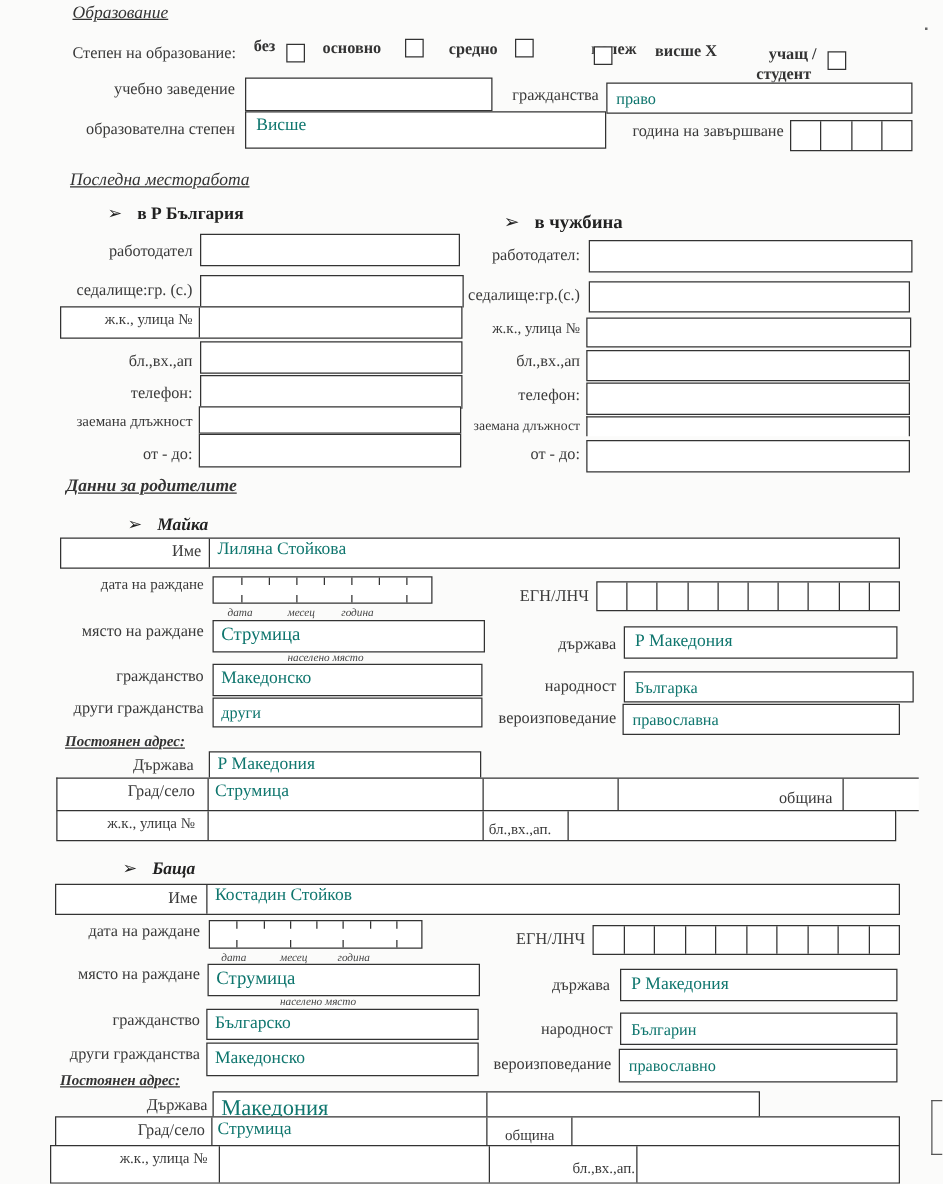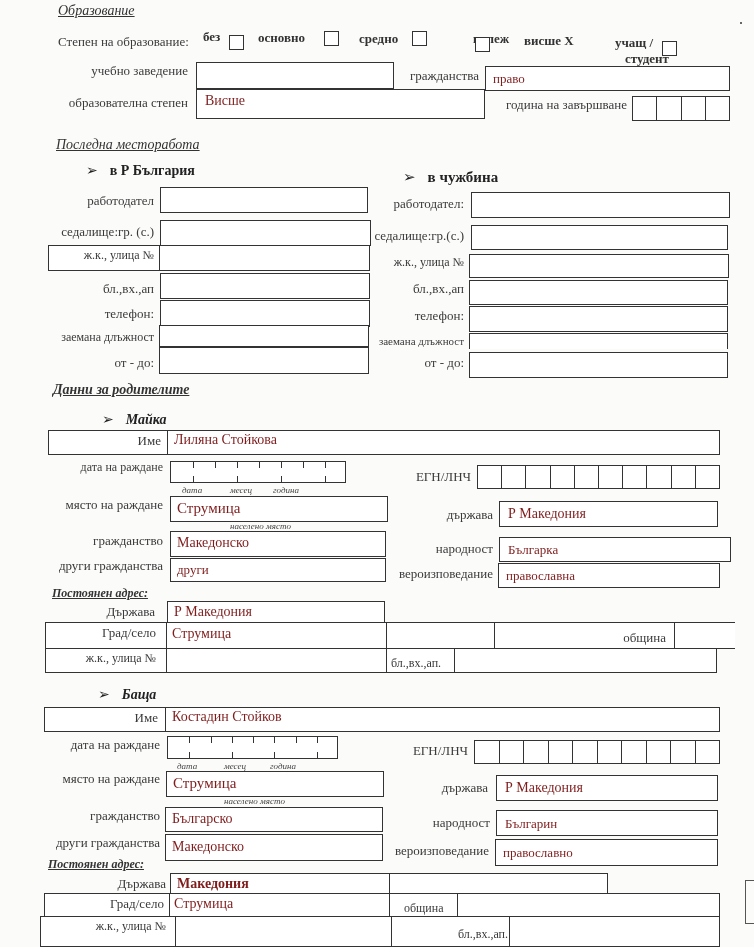--- a/index.html
+++ b/index.html
@@ -5,21 +5,21 @@
   html, body { margin: 0; padding: 0; }
   body {
     width: 754px; height: 947px; position: relative; overflow: hidden;
     background: #fbfbfa;
     font-family: "Liberation Serif", "DejaVu Serif", serif;
     color: #2a2a2a;
   }
   .abs { position: absolute; }
   .lbl { position: absolute; font-size: 13px; color: #3a3a3a; white-space: nowrap; text-align: right; }
   .box { position: absolute; border: 1px solid #333; background: #fff; box-sizing: border-box; }
-  .val { position: absolute; font-size: 15px; color: #7f1d1d; white-space: nowrap; }
+  .val { position: absolute; font-size: 15px; color: #0f766e; white-space: nowrap; }
   .sec { position: absolute; font-style: italic; text-decoration: underline; font-size: 14px; color: #333; }
   .sec-bold { font-weight: bold; }
   .sub { position: absolute; font-size: 14px; font-weight: bold; color: #222; white-space: nowrap; }
   .sub-it { font-style: italic; }
   .arrow { display: inline-block; margin-right: 12px; font-weight: normal; }
   .cb { position: absolute; width: 15px; height: 15px; border: 1px solid #333; background: #fff; box-sizing: border-box; }
   .edu-opt { position: absolute; font-size: 13px; font-weight: bold; color: #333; white-space: nowrap; }
   .cells { position: absolute; display: flex; border: 1px solid #333; background:#fff; box-sizing: border-box; }
   .cells .c { flex: 1; border-left: 1px solid #333; }
   .cells .c:first-child { border-left: none; }
@@ -45,21 +45,21 @@
 
 <span class="edu-opt" style="left:359px; top:31px;">средно</span>
 <div class="cb" style="left:412px; top:31px;"></div>
 
 <span class="edu-opt" style="left:433px; top:31px;margin-left:40px;">колеж</span>
 <div class="cb" style="left:475px; top:37px;"></div>
 
 <span class="edu-opt" style="left:524px; top:33px;">висше Х</span>
 
 <span class="edu-opt" style="left:615px; top:35px;">учащ /</span>
-<span class="edu-opt" style="left:625px; top:51px;">студент</span>
+<span class="edu-opt" style="left:605px; top:51px;">студент</span>
 <div class="cb" style="left:662px; top:41px;"></div>
 
 <div class="lbl" style="right:566px; top:63px;">учебно заведение</div>
 <div class="box" style="left:196px; top:62px; width:198px; height:27px;"></div>
 
 <div class="lbl" style="right:275px; top:68px;">гражданства</div>
 <div class="box" style="left:485px; top:66px; width:245px; height:25px;">
   <span class="val" style="left:7px; top:4px; font-size:13px;">право</span>
 </div>
 
@@ -296,21 +296,21 @@
 <div class="lbl" style="right:265px; top:843px;">вероизповедание</div>
 <div class="box" style="left:495px; top:839px; width:223px; height:27px;">
   <span class="val" style="left:7px; top:5px; font-size:13px;">православно</span>
 </div>
 
 <div class="sec sec-bold" style="left:48px; top:857px; font-size:12px;">Постоянен адрес:</div>
 
 <div class="lbl" style="right:588px; top:876px;">Държава</div>
 <div class="box" style="left:170px; top:873px; width:438px; height:22px;">
   <div class="vsep" style="left:218px;"></div>
-  <span class="val" style="left:6px; top:2px; font-size:14px;font-weight:bold;">Македония</span>
+  <span class="val" style="left:6px; top:2px; font-size:18px;">Македония</span>
 </div>
 
 <div class="rowbox" style="left:44px; top:893px; width:676px; height:25px;">
   <div class="vsep" style="left:124px;"></div>
   <div class="vsep" style="left:344px;"></div>
   <div class="vsep" style="left:412px;"></div>
 </div>
 <div class="lbl" style="right:590px; top:896px;">Град/село</div>
 <div class="val" style="left:174px; top:896px; font-size:14px;">Струмица</div>
 <div class="lbl" style="left:404px; top:901px; font-size:12px; text-align:left;">община</div>

